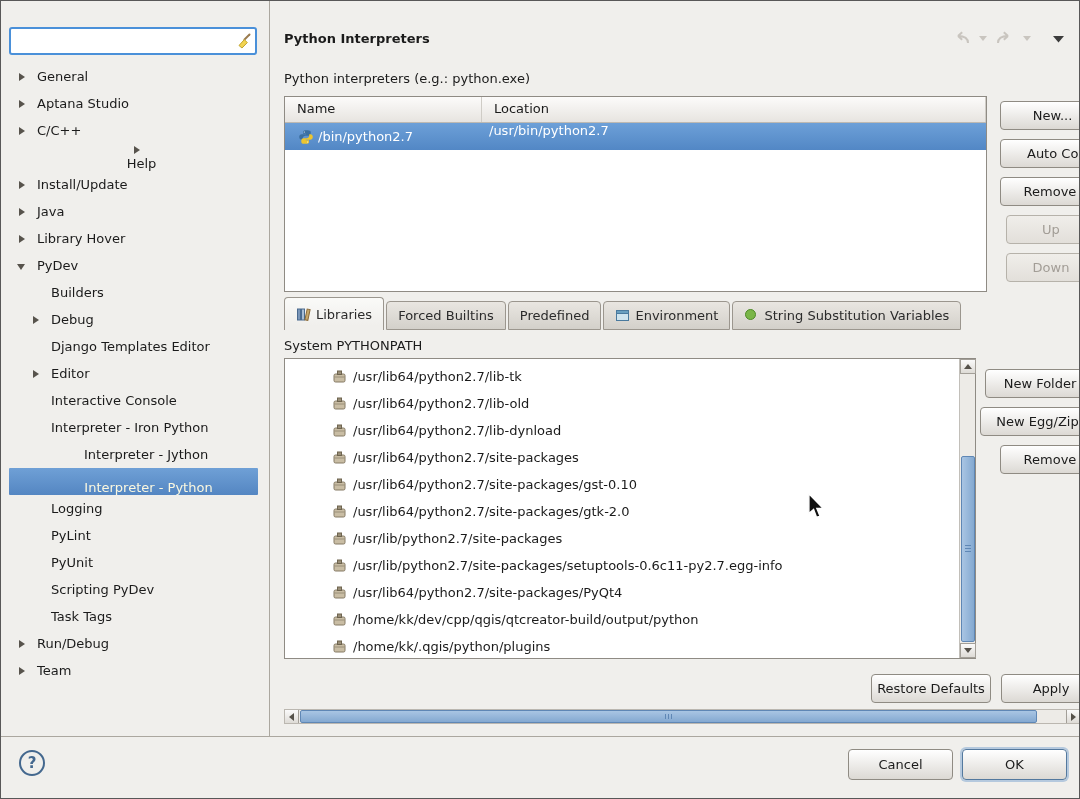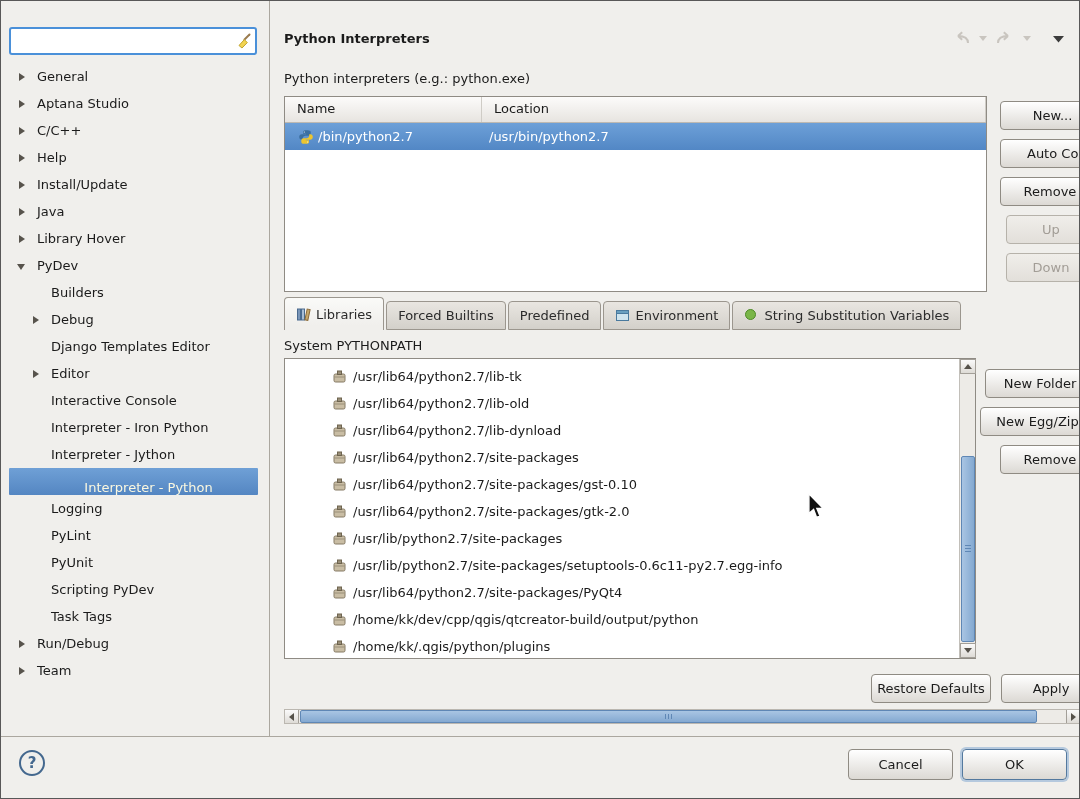--- a/index.html
+++ b/index.html
@@ -30,21 +30,21 @@
   #nav .menu-gap{margin-left:14px;}
 
   
   #interp-label{position:absolute;left:283px;top:70px;}
   #interp-table{position:absolute;left:283px;top:95px;width:703px;height:196px;background:#fff;
                 border:1px solid #8f8b84;box-sizing:border-box;}
   #thead{display:flex;height:25px;background:linear-gradient(#fcfbfa,#e7e4e0);border-bottom:1px solid #bdb9b2;}
   .th{padding:4px 0 0 12px;border-right:1px solid #cfccc6;box-sizing:border-box;}
   .th.name{width:197px;flex:none;}
   .th.loc{flex:1;}
-  .trow{display:flex;height:27px;align-items:center;}
+  .trow{display:flex;height:27px;}
   .trow.selected{background:linear-gradient(#6da0d8,#5287c5);color:#ffffff;}
   .cell-name{width:197px;flex:none;display:flex;align-items:center;padding-left:13px;gap:4px;box-sizing:border-box;}
   .cell-loc{flex:1;padding-left:7px;}
 
   
   .btn{position:absolute;height:29px;display:flex;align-items:center;justify-content:center;
        background:linear-gradient(#ffffff,#dcd9d4);border:1px solid #8f8b83;border-radius:4px;
        white-space:nowrap;box-sizing:border-box;cursor:pointer;}
   .btn.disabled{color:#a29d96;background:linear-gradient(#f0eeea,#e2dfda);border-color:#b6b2aa;cursor:default;}
   .btn.tall{height:31px;}
@@ -116,21 +116,21 @@
           <span class="tree-label">General</span>
         </div>
         <div class="tree-row" style="padding-left: 7px;">
           <span class="arrow collapsed"></span>
           <span class="tree-label">Aptana Studio</span>
         </div>
         <div class="tree-row" style="padding-left: 7px;">
           <span class="arrow collapsed"></span>
           <span class="tree-label">C/C++</span>
         </div>
-        <div class="tree-row" style="padding-left: 7px;">
+        <div class="tree-row" style="padding-left: 7px; flex-direction: column;">
           <span class="arrow collapsed"></span>
           <span class="tree-label">Help</span>
         </div>
         <div class="tree-row" style="padding-left: 7px;">
           <span class="arrow collapsed"></span>
           <span class="tree-label">Install/Update</span>
         </div>
         <div class="tree-row" style="padding-left: 7px;">
           <span class="arrow collapsed"></span>
           <span class="tree-label">Java</span>
@@ -160,21 +160,21 @@
           <span class="tree-label">Editor</span>
         </div>
         <div class="tree-row" style="padding-left: 21px;">
           <span class="arrow none"></span>
           <span class="tree-label">Interactive Console</span>
         </div>
         <div class="tree-row" style="padding-left: 21px;">
           <span class="arrow none"></span>
           <span class="tree-label">Interpreter - Iron Python</span>
         </div>
-        <div class="tree-row" style="padding-left: 21px;">
+        <div class="tree-row" style="padding-left: 21px; gap: 33px;">
           <span class="arrow none"></span>
           <span class="tree-label">Interpreter - Jython</span>
         </div>
         <div class="tree-row selected" style="padding-left: 21px;">
           <span class="arrow none"></span>
           <span class="tree-label">Interpreter - Python</span>
         </div>
         <div class="tree-row" style="padding-left: 21px;">
           <span class="arrow none"></span>
           <span class="tree-label">Logging</span>

